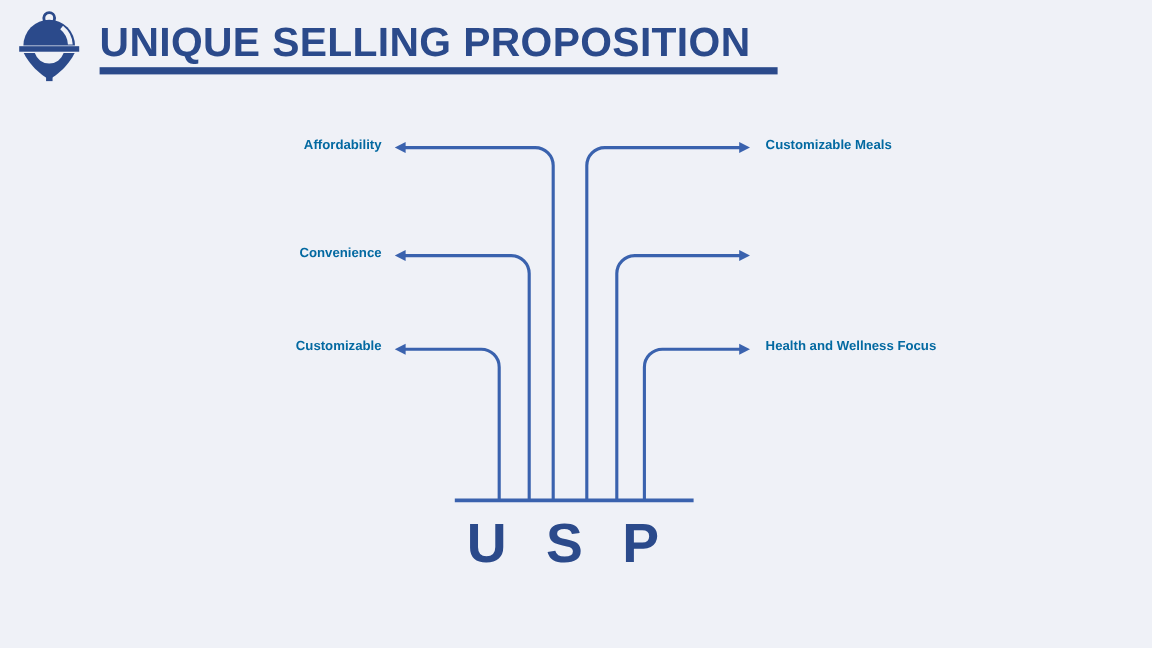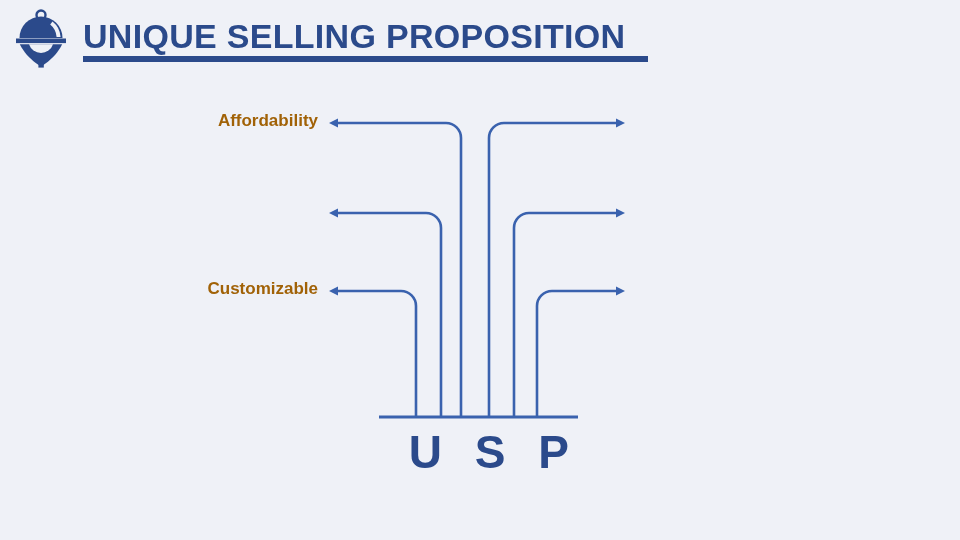--- a/index.html
+++ b/index.html
@@ -69,23 +69,23 @@
     position: absolute;
     left: 0;
     top: 0;
     width: 960px;
     height: 460px;
     display: block;
   }
 
   .node-label {
     position: absolute;
-    font-size: 17px;
+    font-size: 11px;
     font-weight: bold;
-    color: #a16207;
+    color: #0369a1;
     white-space: nowrap;
     line-height: 20px;
   }
   .node-label.left {
     text-align: right;
   }
   .node-label.right {
     text-align: left;
   }
 
@@ -97,21 +97,21 @@
   
   .lbl-r0 { left: 638px; top: 31px; }
   .lbl-r1 { left: 638px; top: 121px; }
   .lbl-r2 { left: 638px; top: 199px; }
 
   #usp-acronym {
     position: absolute;
     left: 379px;
     top: 345px;
     width: 200px;
-    text-align: right;
+    text-align: left;
     font-size: 46px;
     font-weight: bold;
     color: #2b4a8b;
     letter-spacing: 10px;
     text-indent: 10px;
     line-height: 54px;
   }
 </style>
 </head>
 <body>
@@ -170,19 +170,22 @@
         <polygon points="329,133 338,128.4 338,137.6"></polygon>
         <polygon points="329,211 338,206.4 338,215.6"></polygon>
 
         <polygon points="625,43 616,38.4 616,47.6"></polygon>
         <polygon points="625,133 616,128.4 616,137.6"></polygon>
         <polygon points="625,211 616,206.4 616,215.6"></polygon>
       </g>
     </svg>
 
     <div class="node-label left lbl-l0">Affordability</div>
+    <div class="node-label left lbl-l1">Convenience</div>
     <div class="node-label left lbl-l2">Customizable</div>
 
+    <div class="node-label right lbl-r0">Customizable Meals</div>
+    <div class="node-label right lbl-r2">Health and Wellness Focus</div>
 
     <div id="usp-acronym">U S P</div>
   </div>
 
 </div>
 
 </body></html>

